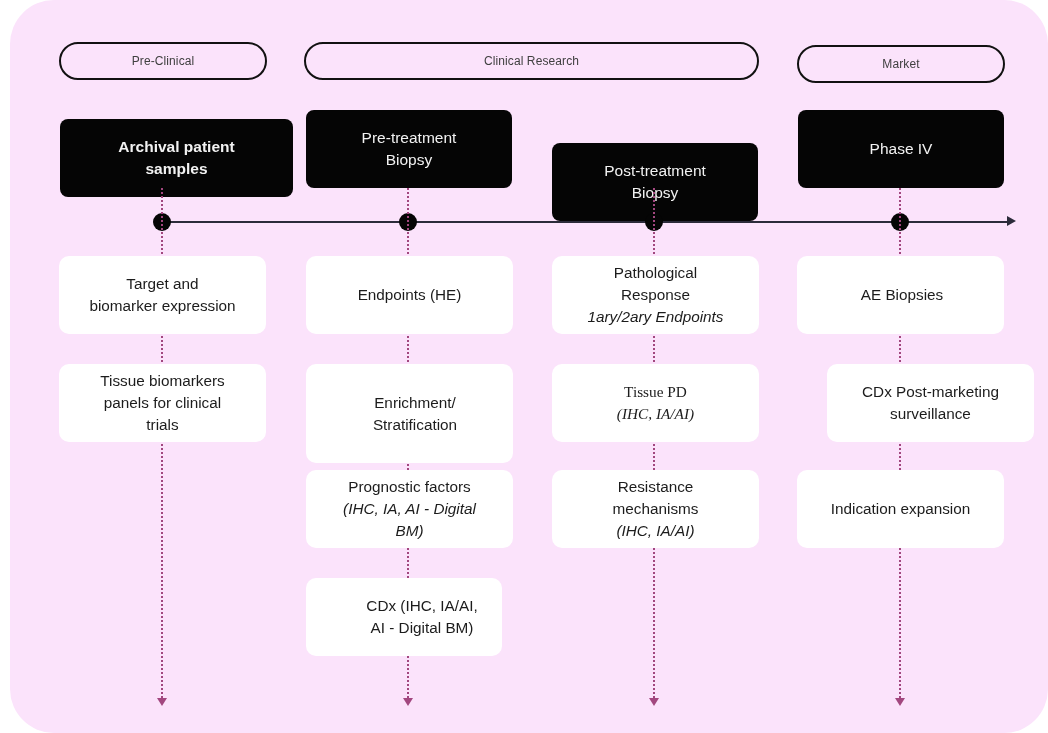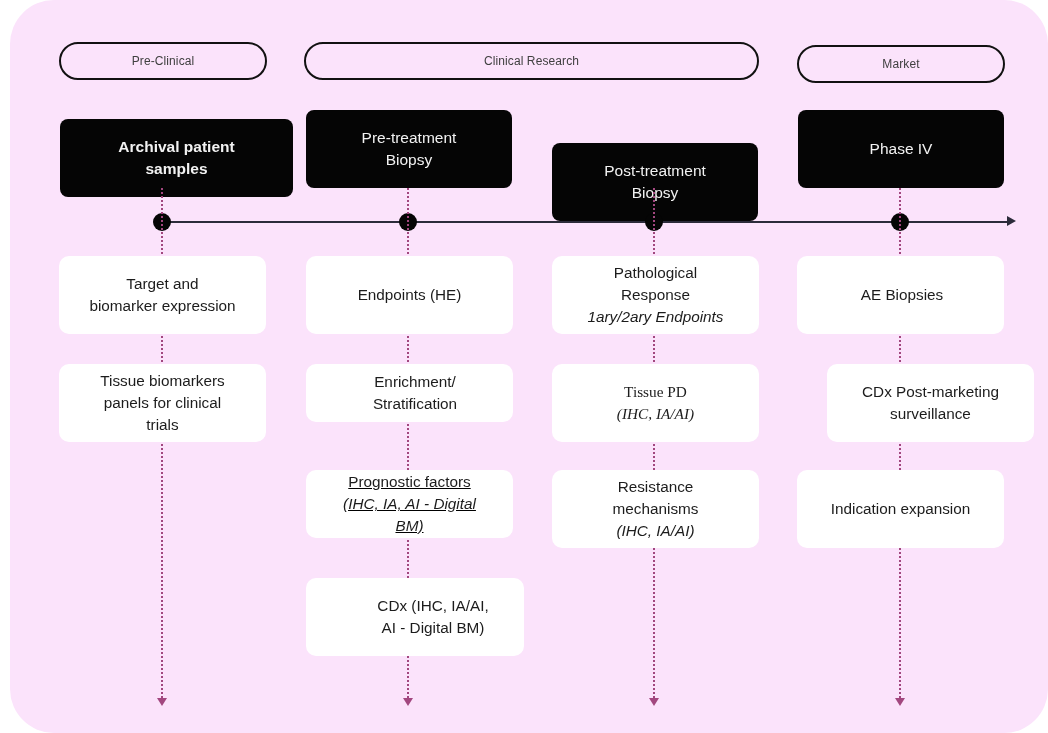--- a/index.html
+++ b/index.html
@@ -166,27 +166,27 @@
   <div id="cards-area">
       <div class="card" style="left: 49px; top: 256px; width: 207px; height: 78px;">
         <div class="txt"><span>Target and</span><br><span>biomarker expression</span></div>
       </div>
       <div class="card" style="left: 49px; top: 364px; width: 207px; height: 78px;">
         <div class="txt"><span>Tissue biomarkers</span><br><span>panels for clinical</span><br><span>trials</span></div>
       </div>
       <div class="card" style="left: 296px; top: 256px; width: 207px; height: 78px;">
         <div class="txt"><span>Endpoints (HE)</span></div>
       </div>
-      <div class="card" style="left: 296px; top: 364px; width: 207px; height: 58px; padding-left: 20px;">
+      <div class="card" style="left: 296px; top: 364px; width: 207px; height: 99px; padding-left: 20px;">
         <div class="txt"><span>Enrichment/</span><br><span>Stratification</span></div>
       </div>
-      <div class="card" style="left: 296px; top: 470px; width: 207px; height: 68px; text-decoration: underline;">
+      <div class="card" style="left: 296px; top: 470px; width: 207px; height: 78px;">
         <div class="txt"><span>Prognostic factors</span><br><span class="it">(IHC, IA, AI - Digital</span><br><span class="it">BM)</span></div>
       </div>
-      <div class="card" style="left: 296px; top: 578px; width: 218px; height: 78px; padding-left: 45px;">
+      <div class="card" style="left: 296px; top: 578px; width: 196px; height: 78px; padding-left: 45px;">
         <div class="txt"><span>CDx (IHC, IA/AI,</span><br><span>AI - Digital BM)</span></div>
       </div>
       <div class="card" style="left: 542px; top: 256px; width: 207px; height: 78px;">
         <div class="txt"><span>Pathological</span><br><span>Response</span><br><span class="it">1ary/2ary Endpoints</span></div>
       </div>
       <div class="card" style="left: 542px; top: 364px; width: 207px; height: 78px; font-family: Liberation Serif, serif;">
         <div class="txt"><span>Tissue PD</span><br><span class="it">(IHC, IA/AI)</span></div>
       </div>
       <div class="card" style="left: 542px; top: 470px; width: 207px; height: 78px;">
         <div class="txt"><span>Resistance</span><br><span>mechanisms</span><br><span class="it">(IHC, IA/AI)</span></div>

